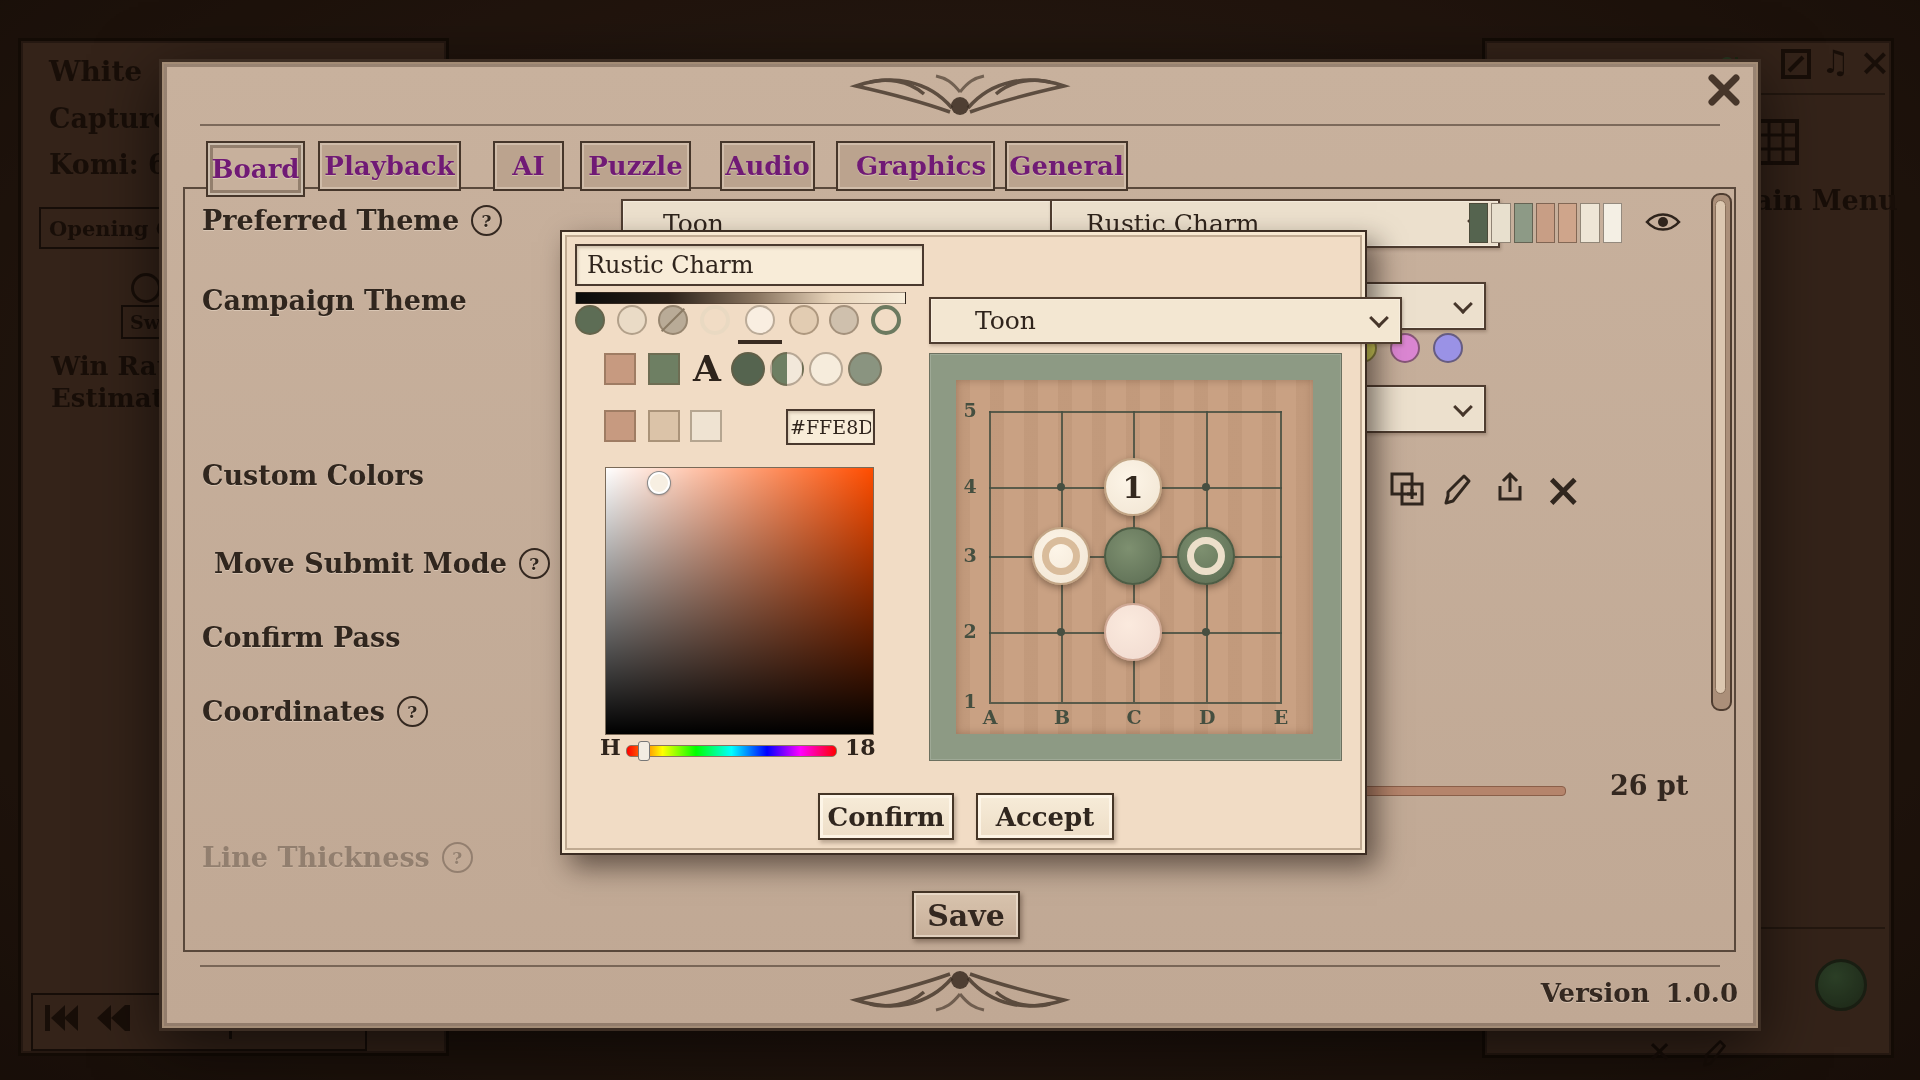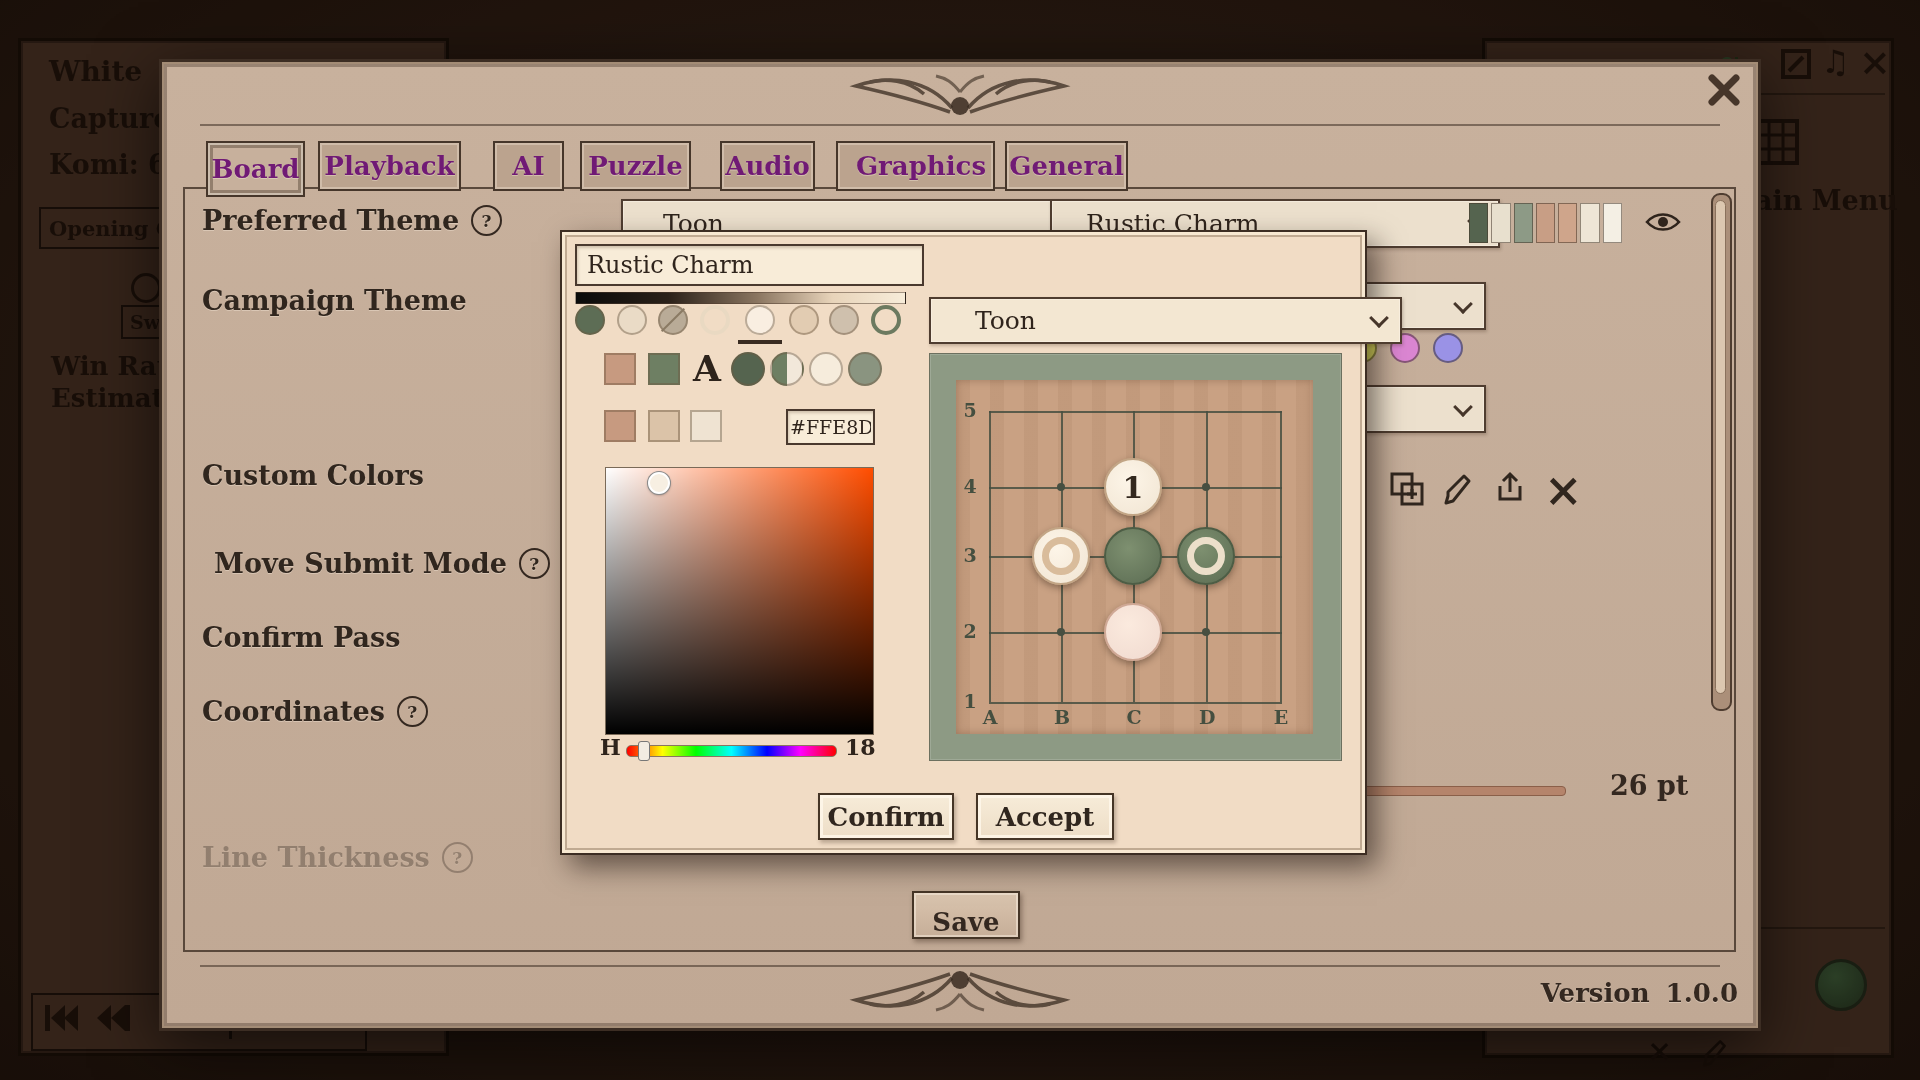--- a/index.html
+++ b/index.html
@@ -35,22 +35,22 @@
     font-size:25px;color:#2f241c;padding:0 14px;z-index:6;}
   .caret{width:11px;height:11px;border-right:3px solid #46362a;border-bottom:3px solid #46362a;
     transform:rotate(45deg);margin-left:auto;margin-bottom:5px;flex:0 0 auto;}
   .caret-r{width:14px;height:14px;border-right:4px solid #46362a;border-bottom:4px solid #46362a;transform:rotate(-45deg);}
   .palette{position:absolute;display:flex;gap:3px;z-index:6;}
   .palette span{flex:1;border:1px solid rgba(70,55,42,.55);}
   .dot{width:26px;height:26px;border-radius:50%;border:2px solid rgba(50,38,28,.5);}
   .iconbtn{position:absolute;z-index:6;display:flex;align-items:center;justify-content:center;}
   .scroll{position:absolute;left:1549px;top:131px;width:17px;height:514px;background:#ab8f79;border:2px solid #4f3d30;border-radius:9px;z-index:6;}
   .scroll .thumb{position:absolute;left:2px;top:5px;width:9px;height:492px;background:#dcc7b0;border-radius:6px;border:1px solid #8a715c;}
-  .save-btn{position:absolute;left:750px;top:829px;width:104px;height:44px;display:flex;align-items:flex-end;justify-content:center;
-    font-size:26px;font-weight:bold;background:linear-gradient(#dac5af,#c6ae98);border:2px solid #453526;
+  .save-btn{position:absolute;left:750px;top:829px;width:104px;height:44px;display:flex;align-items:center;justify-content:center;
+    font-size:30px;font-weight:bold;background:linear-gradient(#dac5af,#c6ae98);border:2px solid #453526;
     box-shadow:inset 0 0 0 2px rgba(250,240,225,.5), 2px 3px 5px rgba(50,32,20,.4);z-index:6;}
   .version{position:absolute;right:20px;top:916px;font-size:26px;font-weight:bold;display:flex;gap:16px;z-index:6;
     text-shadow:0 1px 0 rgba(255,244,228,.35);}
   .orn{position:absolute;left:50%;transform:translateX(-50%);z-index:3;}
 
   
   .picker{position:absolute;left:560px;top:230px;width:803px;height:621px;z-index:20;background:#f1dcc5;
     border:2px solid #3c2d23;box-shadow:inset 0 0 0 3px #f7e8d1, inset 0 0 0 5px rgba(120,95,70,.4), 10px 12px 26px rgba(22,13,7,.55);}
   .pinput{position:absolute;background:#f8ecd8;border:2px solid #4a392e;font-family:"DejaVu Serif",serif;
     color:#2f241c;box-shadow:inset 1px 2px 3px rgba(90,65,45,.25);}

